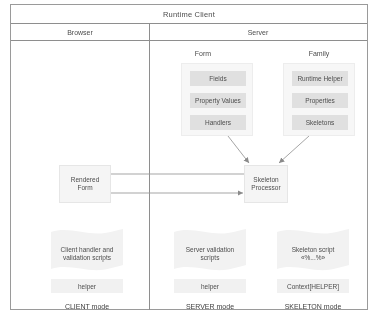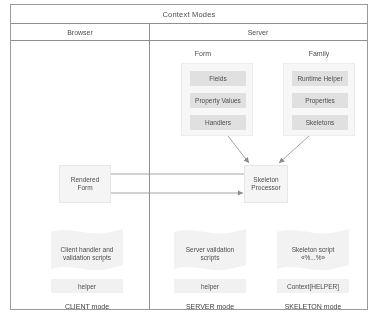--- a/index.html
+++ b/index.html
@@ -96,21 +96,21 @@
   
   .conn{position:absolute;left:0;top:0;width:356px;height:268px;overflow:visible;}
 </style>
 </head>
 <body>
 
 <div id="root">
   <div class="frame">
 
     <div class="title-row">
-      <span class="txt">Context Modes</span>
+      <span class="txt">Runtime Client</span>
     </div>
 
     <div class="col-head-row">
       <div class="col-head browser">Browser</div>
       <div class="col-head server">Server</div>
     </div>
     <div class="vdivider"></div>
 
     <div class="canvas">
 

